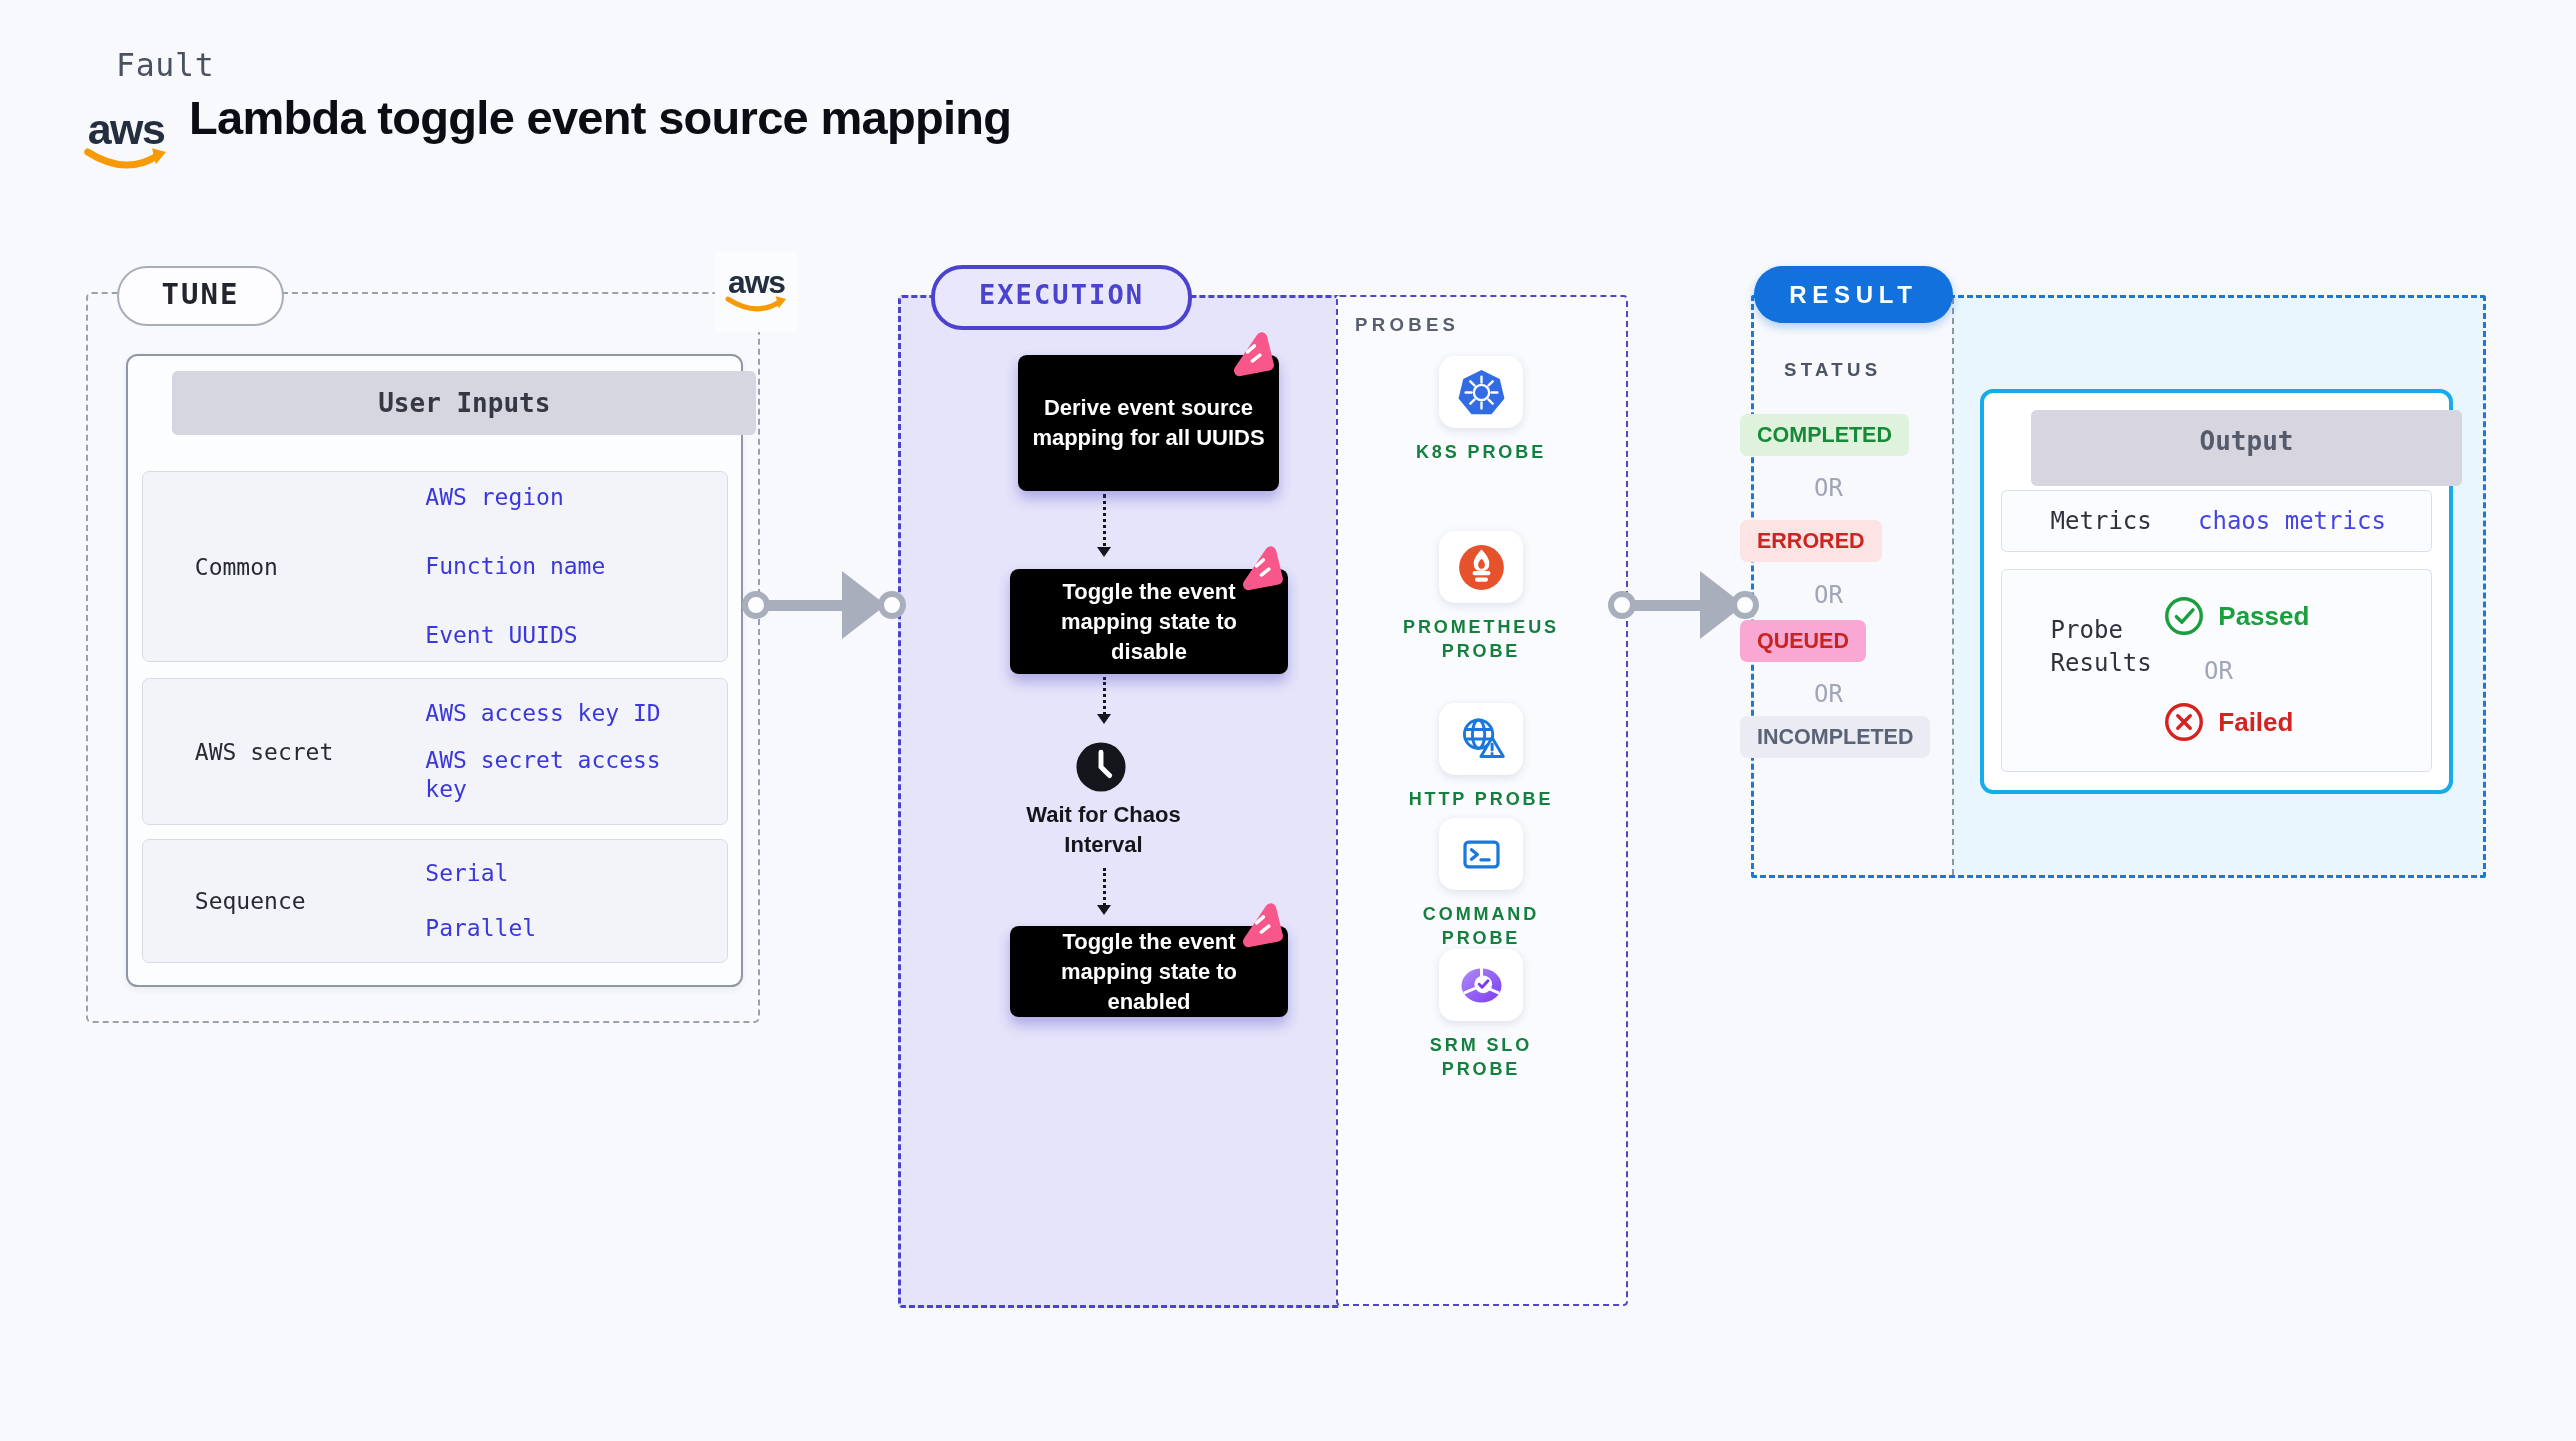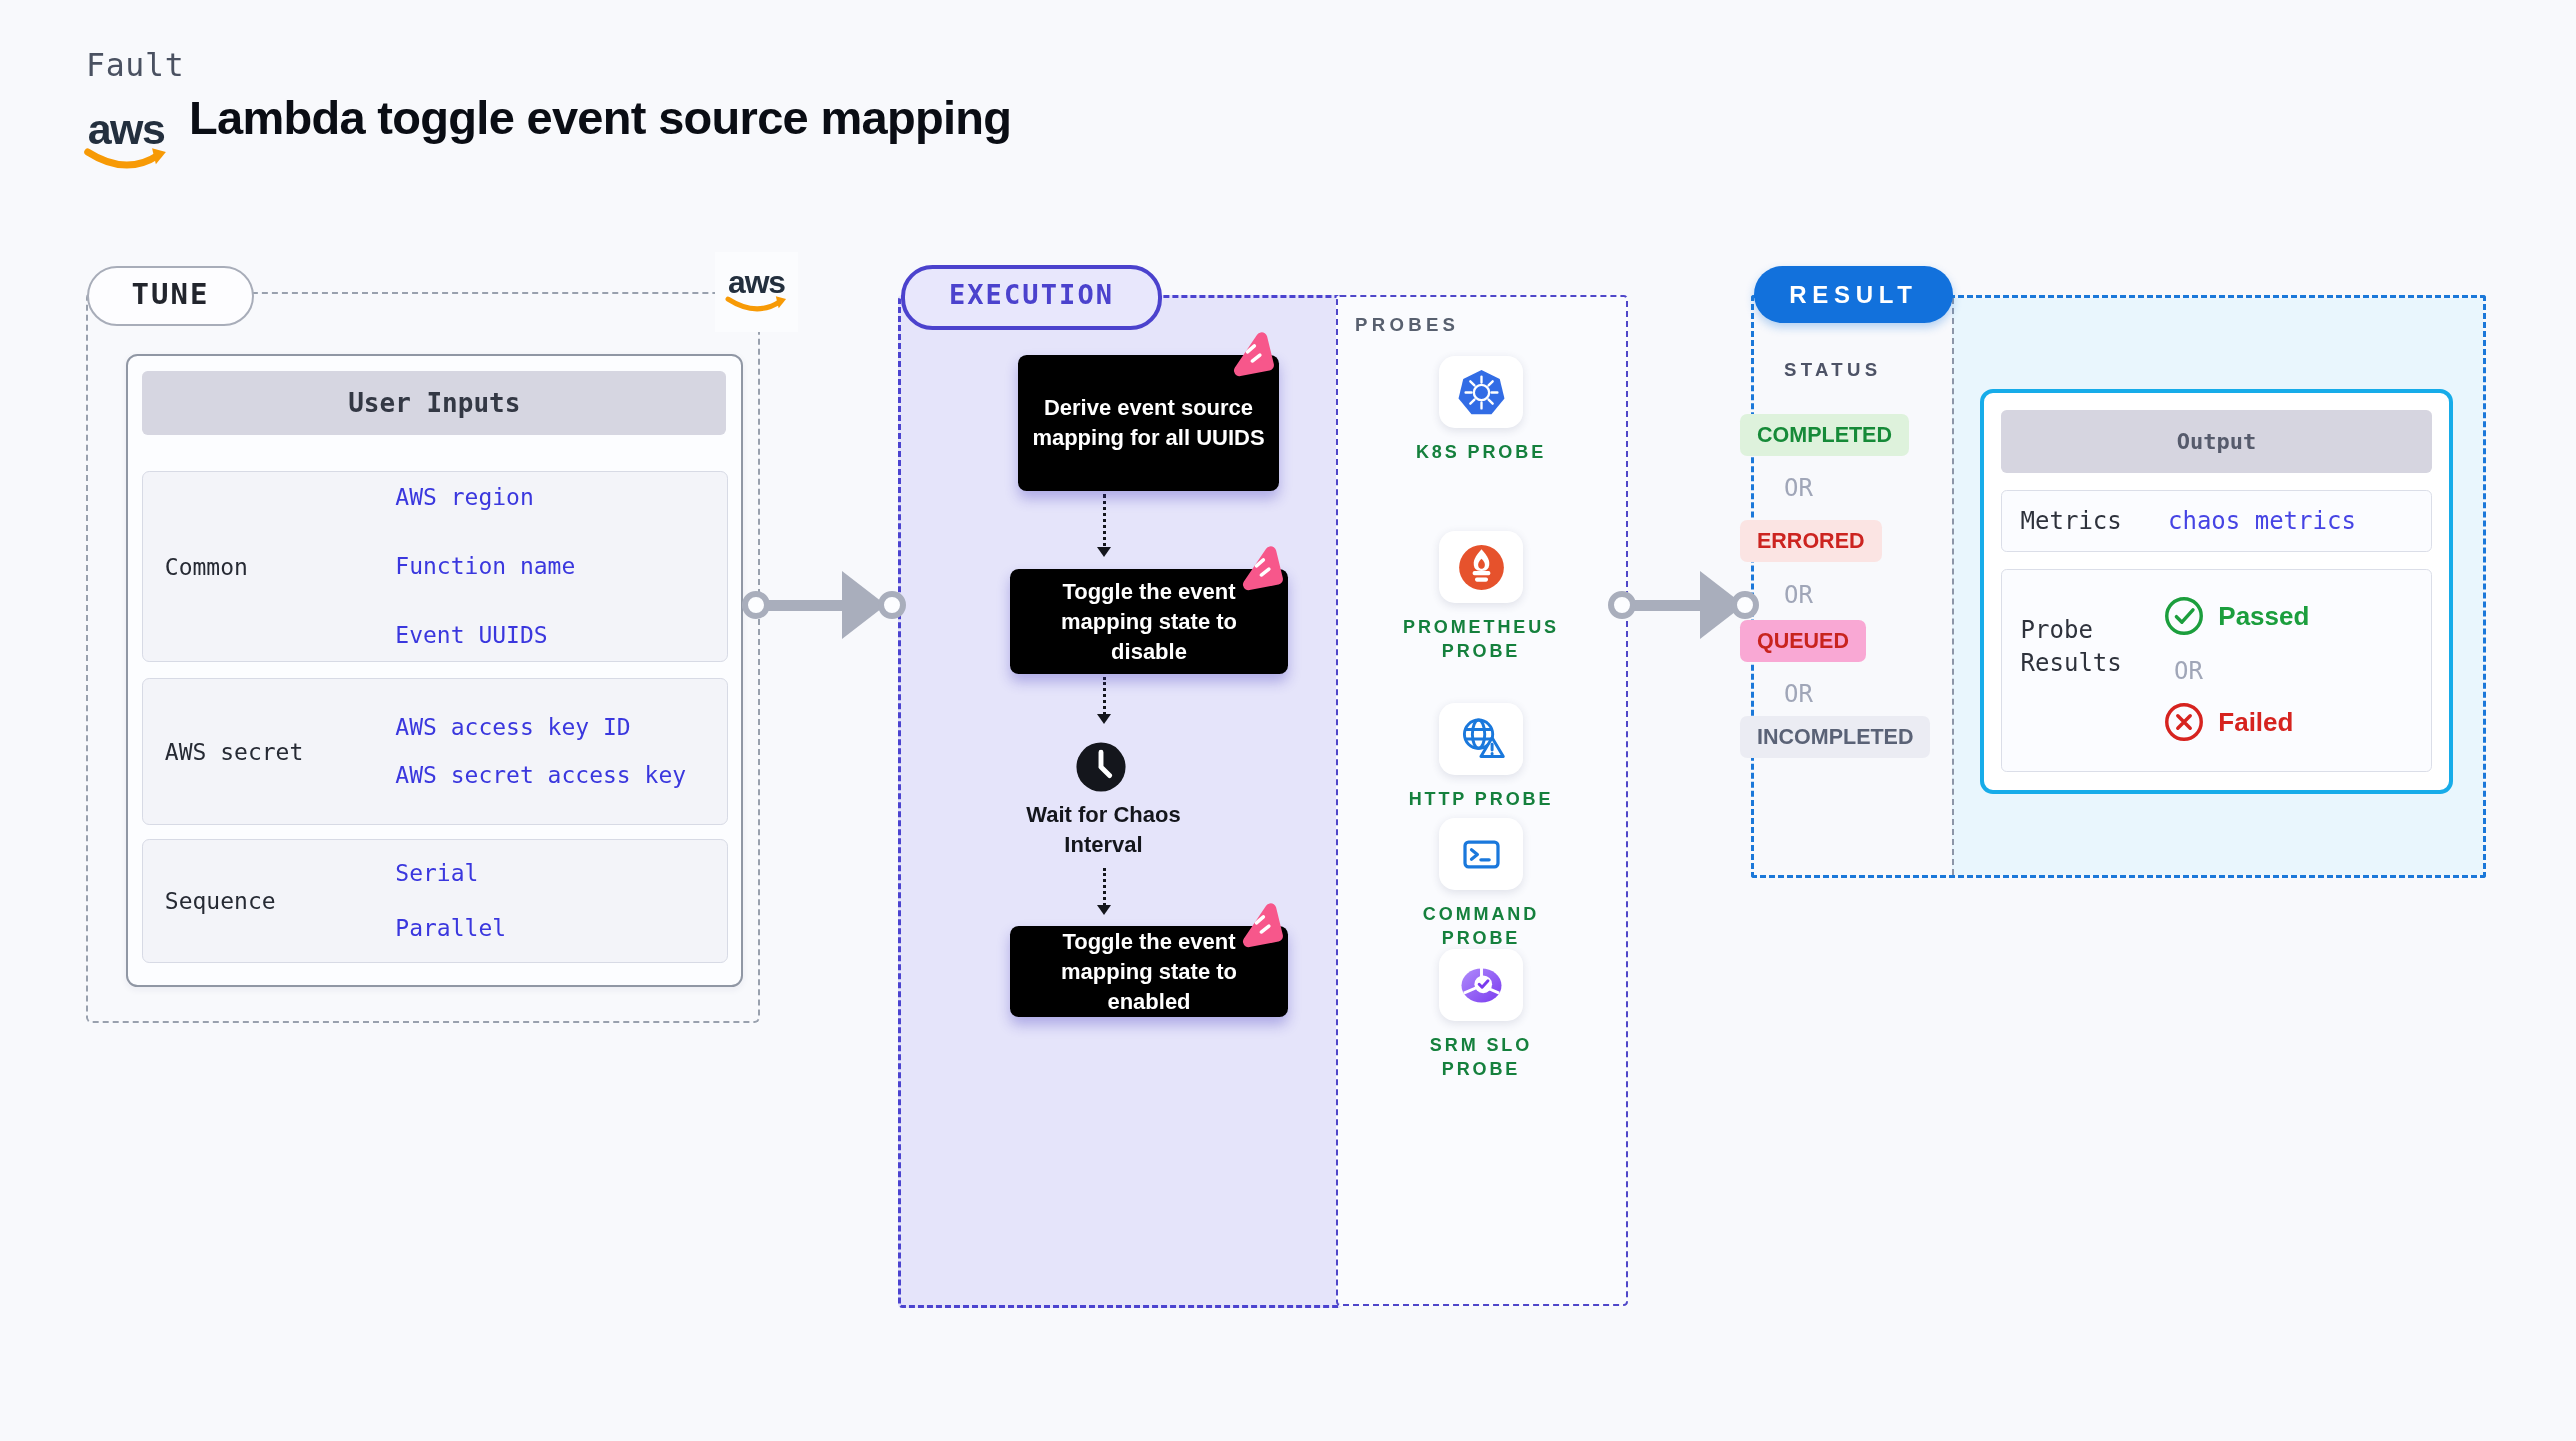--- a/index.html
+++ b/index.html
@@ -1,16 +1,16 @@
 <!DOCTYPE html>
 <html style="font-size:11.5px"><head>
 <meta charset="utf-8">
 <style>
   html,body{margin:0;padding:0;background:#f8f9fc;}
-  .mono{font-family:"DejaVu Sans Mono","Liberation Mono",monospace;}
+  .mono{font-family:"DejaVu Sans Mono","Liberation Mono",monospace;margin-left:30px;}
   .stage{position:relative;width:2576px;height:1442px;background:#f8f9fc;
          font-family:"Liberation Sans",sans-serif;overflow:hidden;}
   .abs{position:absolute;}
 
   
   .fault-label{left:86px;top:47px;font-size:31.5px;color:#4a5161;font-weight:500;letter-spacing:0.7px;}
   .page-title{left:189px;top:90px;font-size:47px;font-weight:800;color:#0a0d14;letter-spacing:-0.7px;}
   .aws-logo-header{left:80px;top:106px;width:92px;height:73px;}
 
   
@@ -92,22 +92,22 @@
   .status-badge{position:absolute;left:1740px;padding:8.6px 17px;border-radius:7.2px;font-size:21.5px;
                 font-weight:700;z-index:2;}
   .badge-completed{top:414px;background:#def2dc;color:#168a38;}
   .badge-errored{top:520px;background:#fbe4e3;color:#cc2420;}
   .badge-queued{top:620px;background:#f9a8d4;color:#c8241e;}
   .badge-incompleted{top:716px;background:#ebecf3;color:#5a6276;}
   .or-text{font-size:24px;color:#a0a6b8;z-index:2;}
   .or-1{left:1784px;top:474px;} .or-2{left:1784px;top:581px;} .or-3{left:1784px;top:680px;}
   .output-box{left:1980px;top:389px;width:465px;height:397px;background:#ffffff;
               border:4.3px solid #17ace9;border-radius:13px;z-index:2;}
-  .output-header{left:17px;top:17px;width:431px;height:63px;background:#d6d5e0;border-radius:5.7px;
-                 font-size:22px;font-weight:600;color:#565b6c;line-height:63px;text-align:center;}
+  .output-header{left:17px;top:17px;width:431px;height:76px;background:#d6d5e0;border-radius:5.7px;
+                 font-size:26px;font-weight:600;color:#565b6c;line-height:63px;text-align:center;}
   .output-row{position:absolute;left:17px;width:431px;background:#fbfcff;border:1.4px solid #dbdee8;
               border-radius:5.7px;box-sizing:border-box;}
   .metrics-row{top:97px;height:62px;}
   .proberes-row{top:176px;height:203px;}
   .metrics-label{position:absolute;left:18.6px;top:0;bottom:0;display:flex;align-items:center;
                  font-size:24px;color:#2e323c;}
   .metrics-value{position:absolute;left:166px;top:0;bottom:0;display:flex;align-items:center;
                  font-size:24px;color:#4644e4;cursor:pointer;}
   .proberes-label{position:absolute;left:18.6px;top:44px;width:129px;font-size:24px;line-height:33px;color:#2e323c;}
   .result-line{position:absolute;display:flex;align-items:center;gap:14.3px;}

